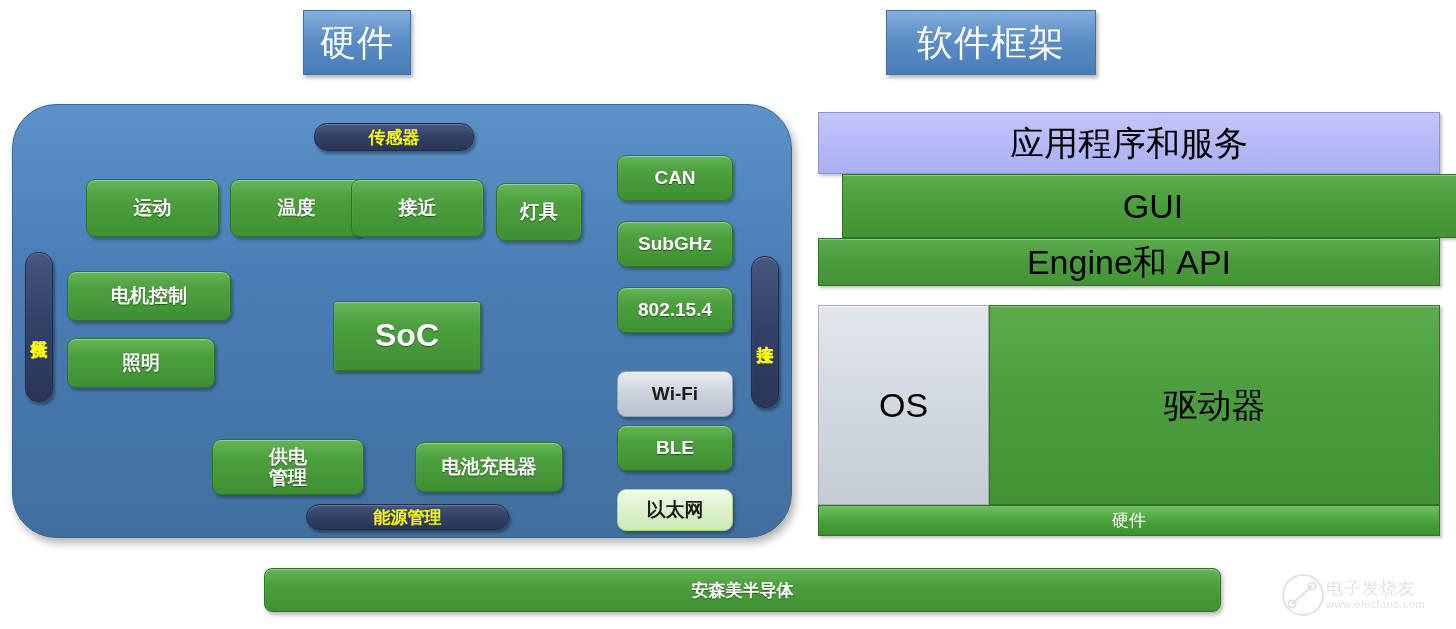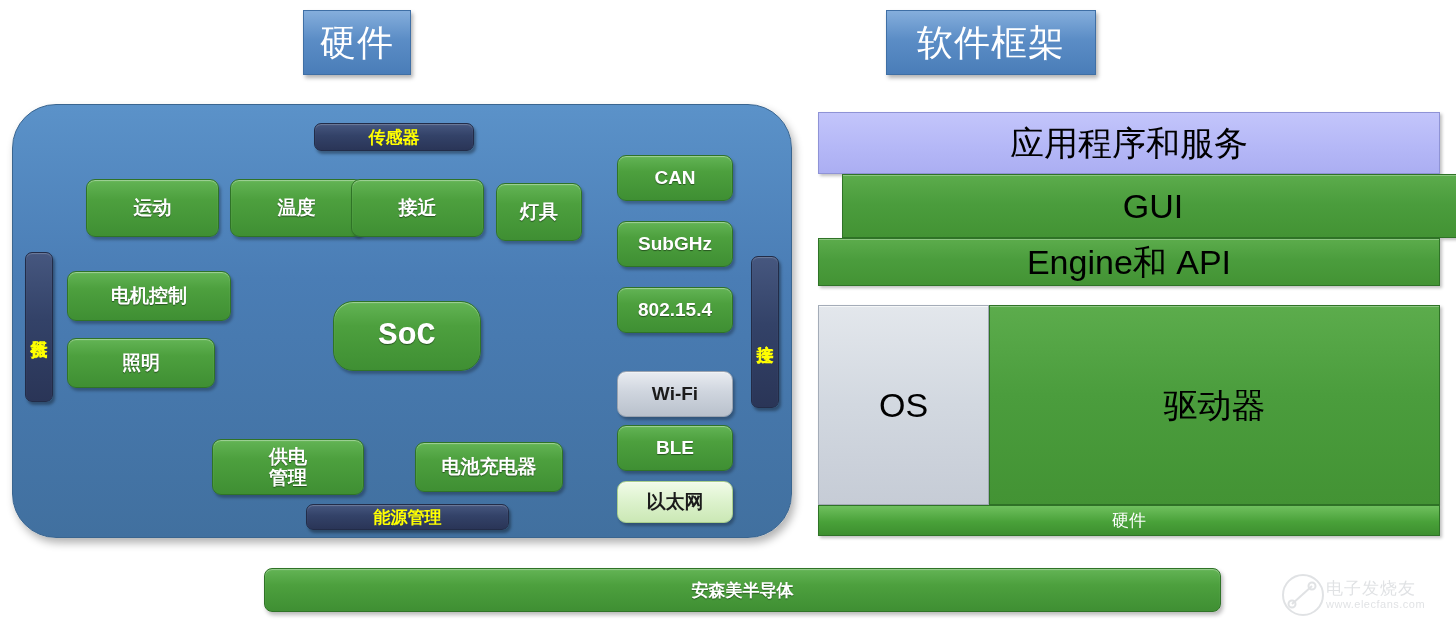--- a/index.html
+++ b/index.html
@@ -58,23 +58,22 @@
     box-shadow: 2px 3px 3px rgba(0,0,0,0.28),
                 inset 0 1px 1px rgba(255,255,255,0.40);
     font-weight: bold;
     font-size: 19px;
     text-shadow: 0 1px 1px rgba(0,0,0,0.45);
     line-height: 1.12;
     box-sizing: border-box;
   }
   .green-chip.soc {
     font-size: 32px;
-    border-radius: 20px;
-    font-weight: bold;
-    font-family: Liberation Mono, monospace;
+    border-radius: 3px;
+    font-weight: bold;
   }
   .chip-silver {
     color: #1b1b1b;
     background: linear-gradient(180deg, #e9ecf1 0%, #cfd5de 45%, #b9c1cc 100%);
     border: 1px solid #9aa3b0;
     text-shadow: none;
   }
   .chip-pale {
     color: #1b1b1b;
     background: linear-gradient(180deg, #f1fbe9 0%, #dcf2cc 50%, #cbe8b5 100%);
@@ -84,21 +83,21 @@
 
   
   .navy-pill {
     position: absolute;
     display: flex;
     align-items: center;
     justify-content: center;
     color: #ffff00;
     font-weight: bold;
     font-size: 17px;
-    border-radius: 7px;
+    border-radius: 13px;
     background: linear-gradient(180deg, #46577f 0%, #334268 45%, #2a3557 100%);
     border: 1px solid #222c48;
     box-shadow: 2px 3px 3px rgba(0,0,0,0.35),
                 inset 0 1px 1px rgba(255,255,255,0.22);
     box-sizing: border-box;
   }
   .navy-pill.vertical {
     writing-mode: vertical-rl;
     text-orientation: upright;
     letter-spacing: 0px;
@@ -241,21 +240,21 @@
   </div>
   <div class="green-chip" style="left:604px; top:182px; width:116px; height:46px;">
     <span>802.15.4</span>
   </div>
   <div class="green-chip chip-silver" style="left:604px; top:266px; width:116px; height:46px;">
     <span>Wi-Fi</span>
   </div>
   <div class="green-chip" style="left:604px; top:320px; width:116px; height:46px;">
     <span>BLE</span>
   </div>
-  <div class="green-chip chip-pale" style="left:604px; top:376px; width:116px; height:42px;">
+  <div class="green-chip chip-pale" style="left:604px; top:384px; width:116px; height:42px;">
     <span>以太网</span>
   </div>
 </div>
 
 <div id="sw-stack">
   <div class="sw-band band-purple" style="left:0px; top:0px; width:622px; height:62px;">
     <span>应用程序和服务</span>
   </div>
   <div class="sw-band band-green" style="left:0px; top:62px; width:622px; height:64px;margin-left:24px;">
     <span>GUI</span>

